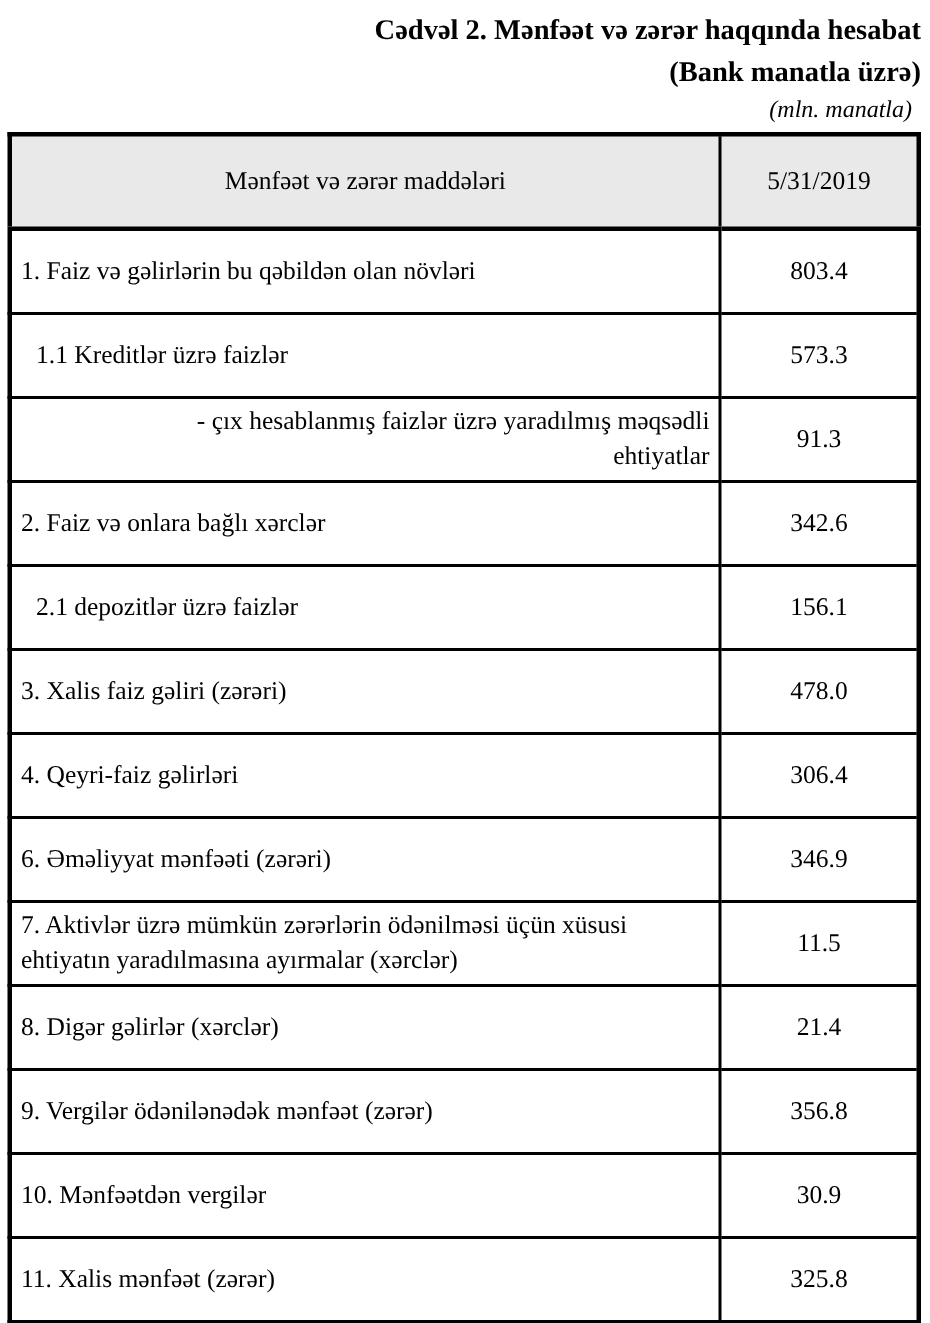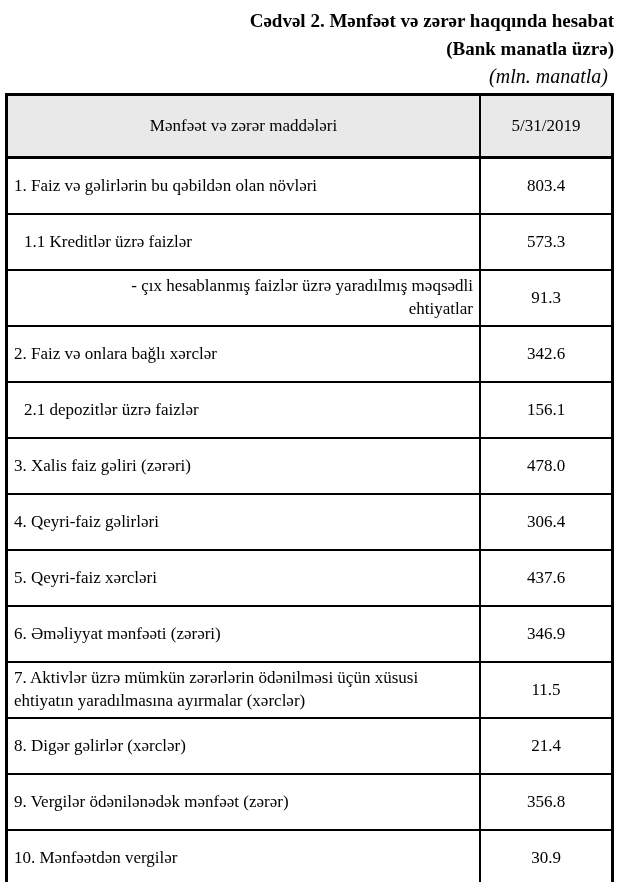--- a/index.html
+++ b/index.html
@@ -20,21 +20,21 @@
   .title {
     margin-top: 7px;
     text-align: right;
     font-weight: bold;
     font-size: 19px;
     line-height: 1.45;
   }
   .unit-note {
     text-align: right;
     font-style: italic;
-    font-size: 20px;
+    font-size: 16px;
     padding-right: 6px;
     margin-top: 3px;
     margin-bottom: 5px;
   }
   table.pl-table {
     border-collapse: collapse;
     width: 100%;
     table-layout: fixed;
   }
   table.pl-table, table.pl-table th, table.pl-table td {
@@ -112,24 +112,20 @@
       </tr>
       <tr>
         <td class="label">3. Xalis faiz gəliri (zərəri)</td>
         <td class="value">478.0</td>
       </tr>
       <tr>
         <td class="label">4. Qeyri-faiz gəlirləri</td>
         <td class="value">306.4</td>
       </tr>
       <tr>
-        <td class="label">5. Qeyri-faiz xərcləri</td>
-        <td class="value">437.6</td>
-      </tr>
-      <tr>
         <td class="label">6. Əməliyyat mənfəəti (zərəri)</td>
         <td class="value">346.9</td>
       </tr>
       <tr>
         <td class="label">7. Aktivlər üzrə mümkün zərərlərin ödənilməsi üçün xüsusi ehtiyatın yaradılmasına ayırmalar (xərclər)</td>
         <td class="value">11.5</td>
       </tr>
       <tr>
         <td class="label">8. Digər gəlirlər (xərclər)</td>
         <td class="value">21.4</td>

